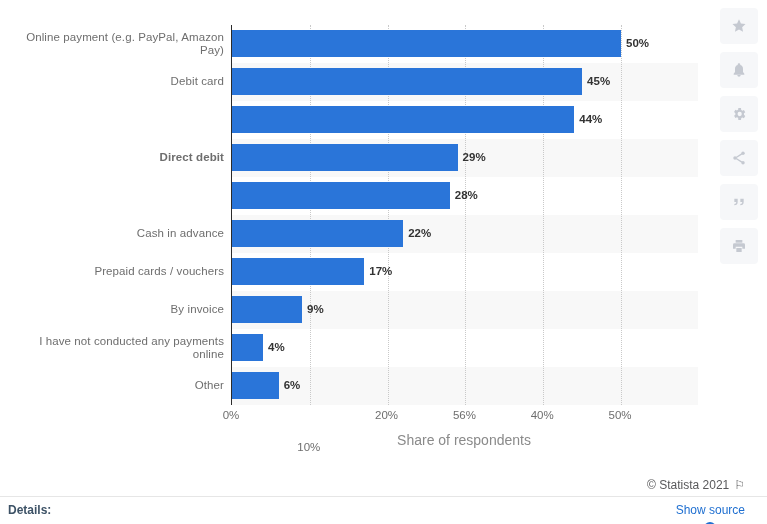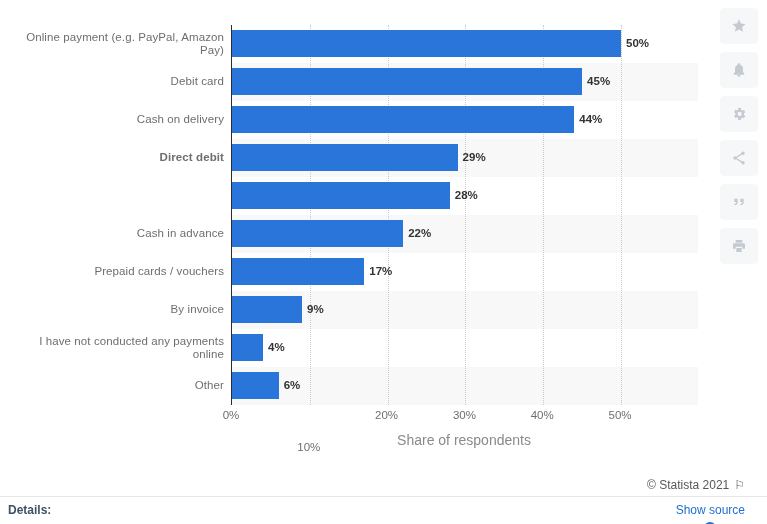--- a/index.html
+++ b/index.html
@@ -194,21 +194,20 @@
   }
 </style>
 </head>
 <body>
 
 <div id="chart-area">
 
   <div id="cat-labels">
       <div class="cat-label" style="top: 5.5px;">Online payment (e.g. PayPal, Amazon Pay)</div>
       <div class="cat-label" style="top: 50px;">Debit card</div>
-      <div class="cat-label" style="top: 88px;">Cash on delivery</div>
       <div class="cat-label" style="top: 126px; font-weight: bold;">Direct debit</div>
       <div class="cat-label" style="top: 202px;">Cash in advance</div>
       <div class="cat-label" style="top: 240px;">Prepaid cards / vouchers</div>
       <div class="cat-label" style="top: 278px;">By invoice</div>
       <div class="cat-label" style="top: 309.5px;">I have not conducted any payments online</div>
       <div class="cat-label" style="top: 354px;">Other</div>
     </div>
 
   <div id="plot">
       <div class="band" style="top: 38px;"></div>
@@ -240,21 +239,21 @@
       <div class="bar" title="I have not conducted any payments online: 4%" style="top: 308.5px; left: 0px; width: 31.12px; background: rgb(42, 117, 217);"></div>
       <div class="bar-value" style="top: 308.5px; left: 31.12px;">4%</div>
       <div class="bar" title="Other: 6%" style="top: 346.5px; left: 0px; width: 46.68px; background: rgb(42, 117, 217);"></div>
       <div class="bar-value" style="top: 346.5px; left: 46.68px;">6%</div>
     </div>
 
   <div id="xaxis">
       <div class="xtick" style="left: 0px;">0%</div>
       <div class="xtick" style="left: 77.8px; margin-top: 32px;">10%</div>
       <div class="xtick" style="left: 155.6px;">20%</div>
-      <div class="xtick" style="left: 233.4px;">30%</div>
+      <div class="xtick" style="left: 233.4px;">56%</div>
       <div class="xtick" style="left: 311.2px;">40%</div>
       <div class="xtick" style="left: 389px;">50%</div>
     </div>
 
   <div id="xlabel">Share of respondents</div>
 
 </div>
 
 <div id="icon-rail">
   <div class="rail-btn" title="Favorite">

